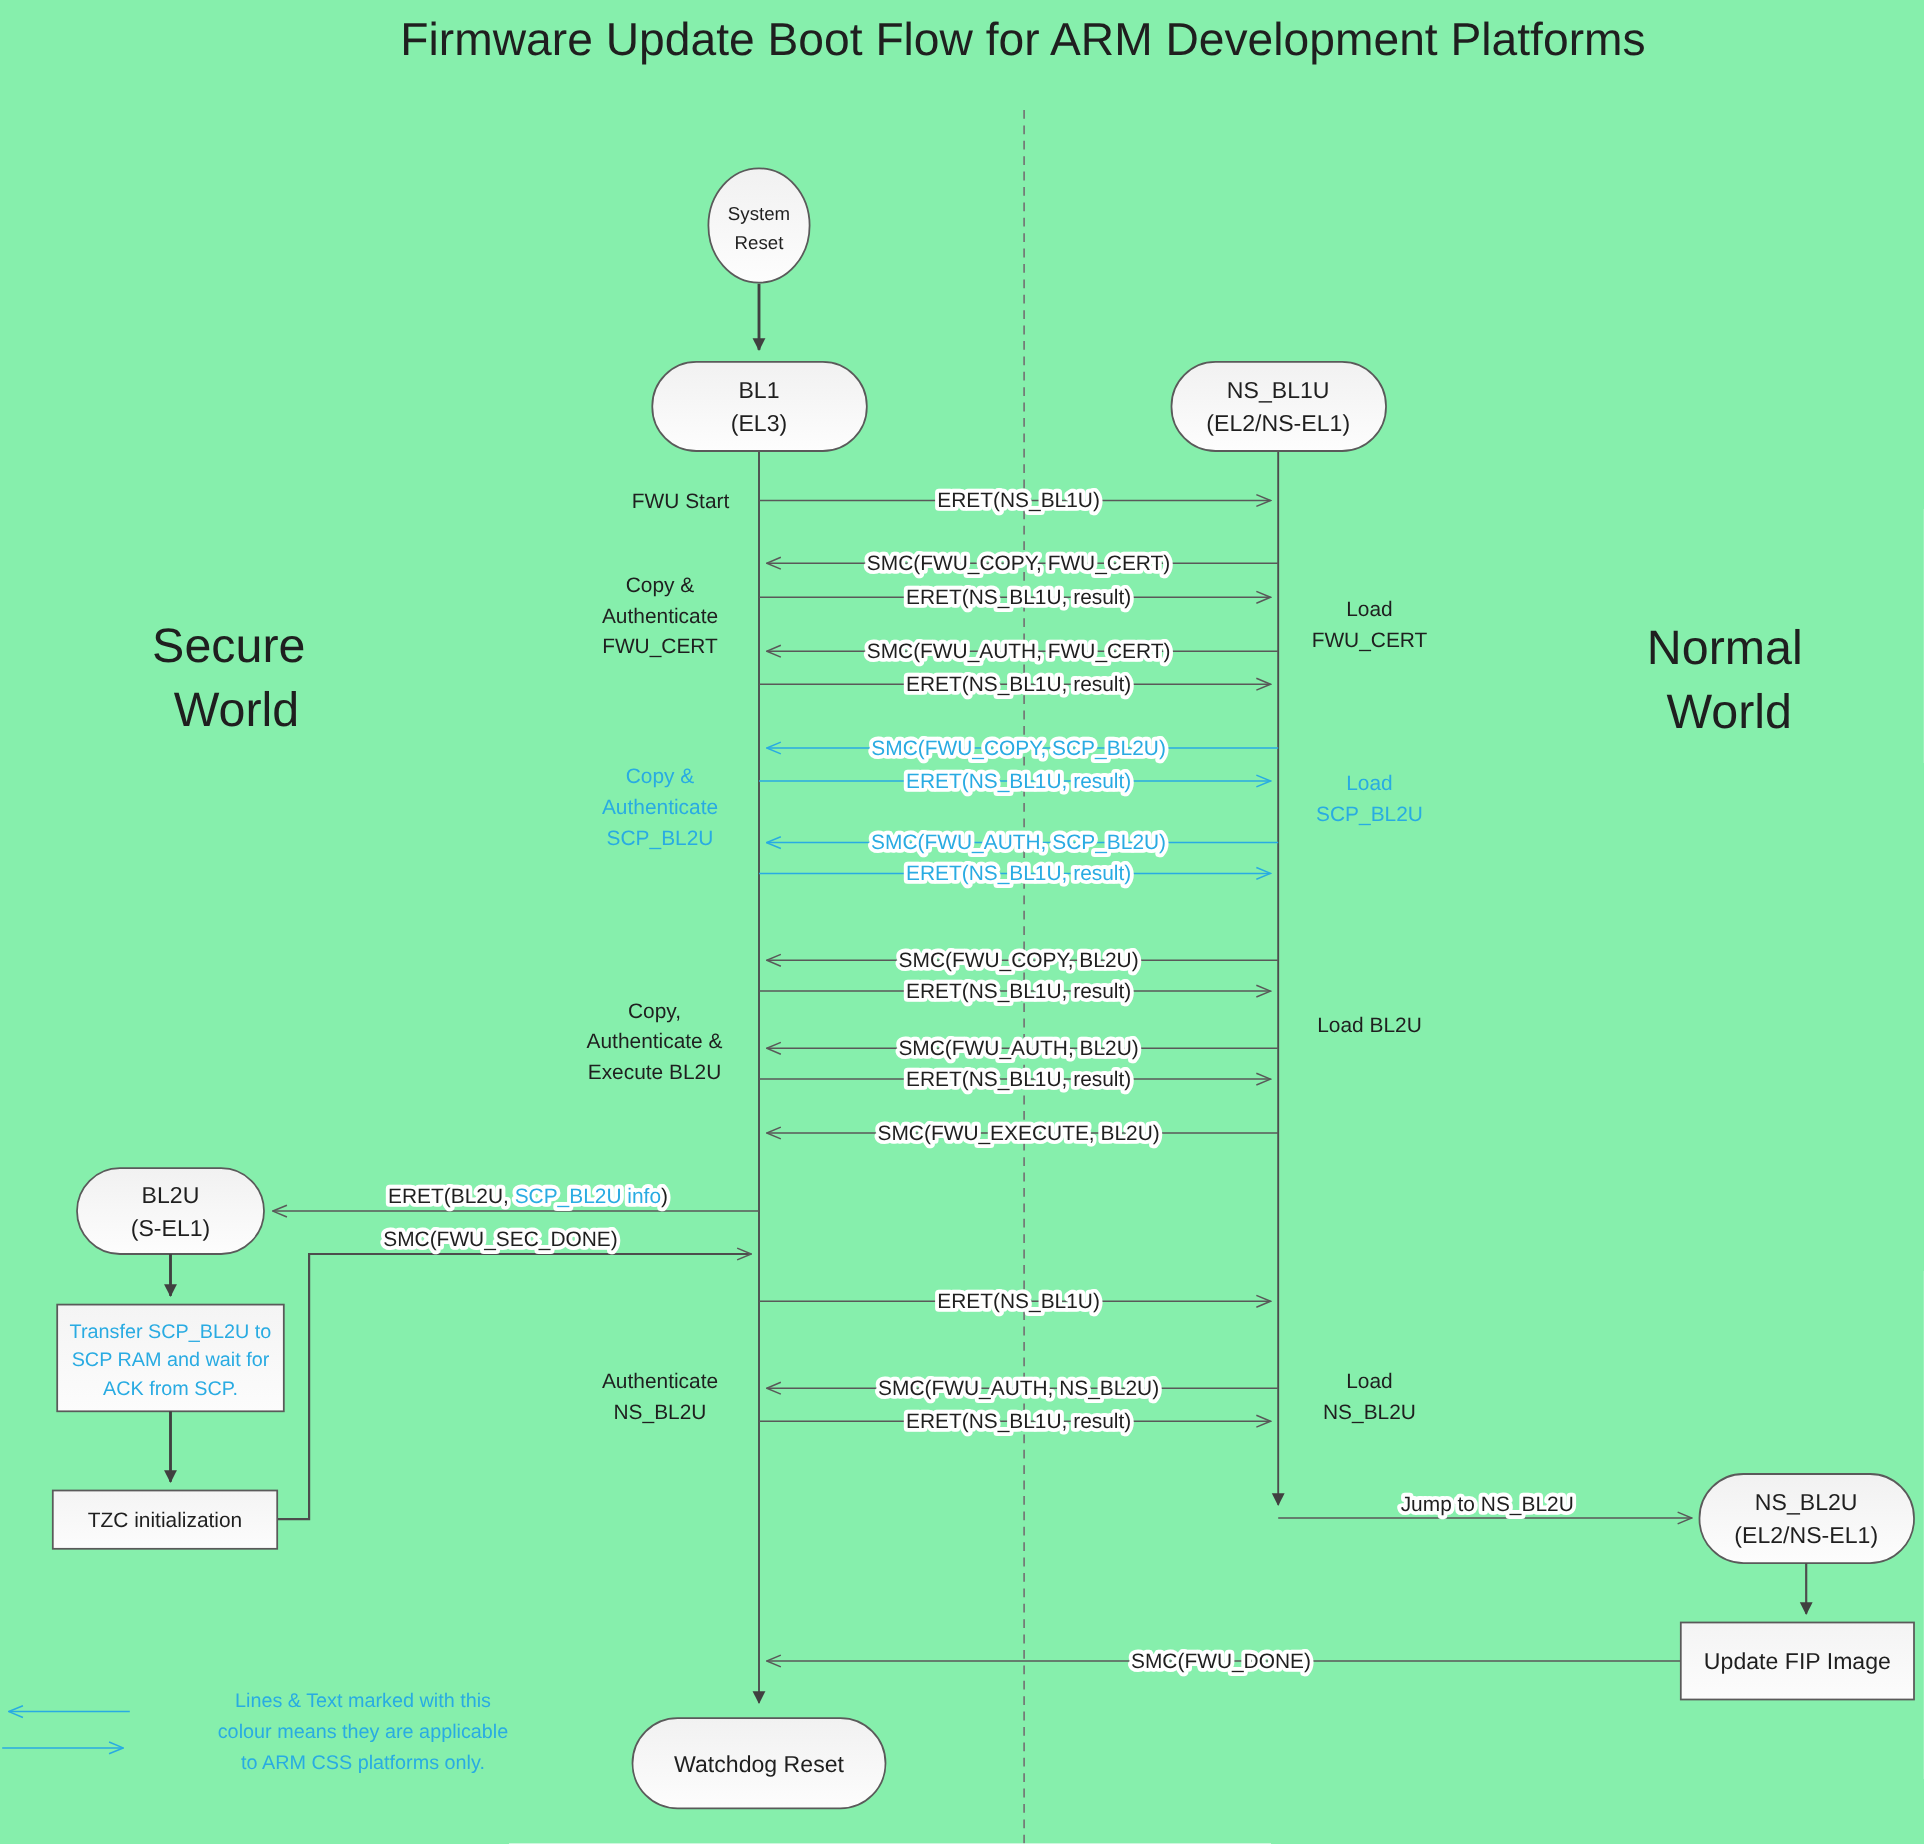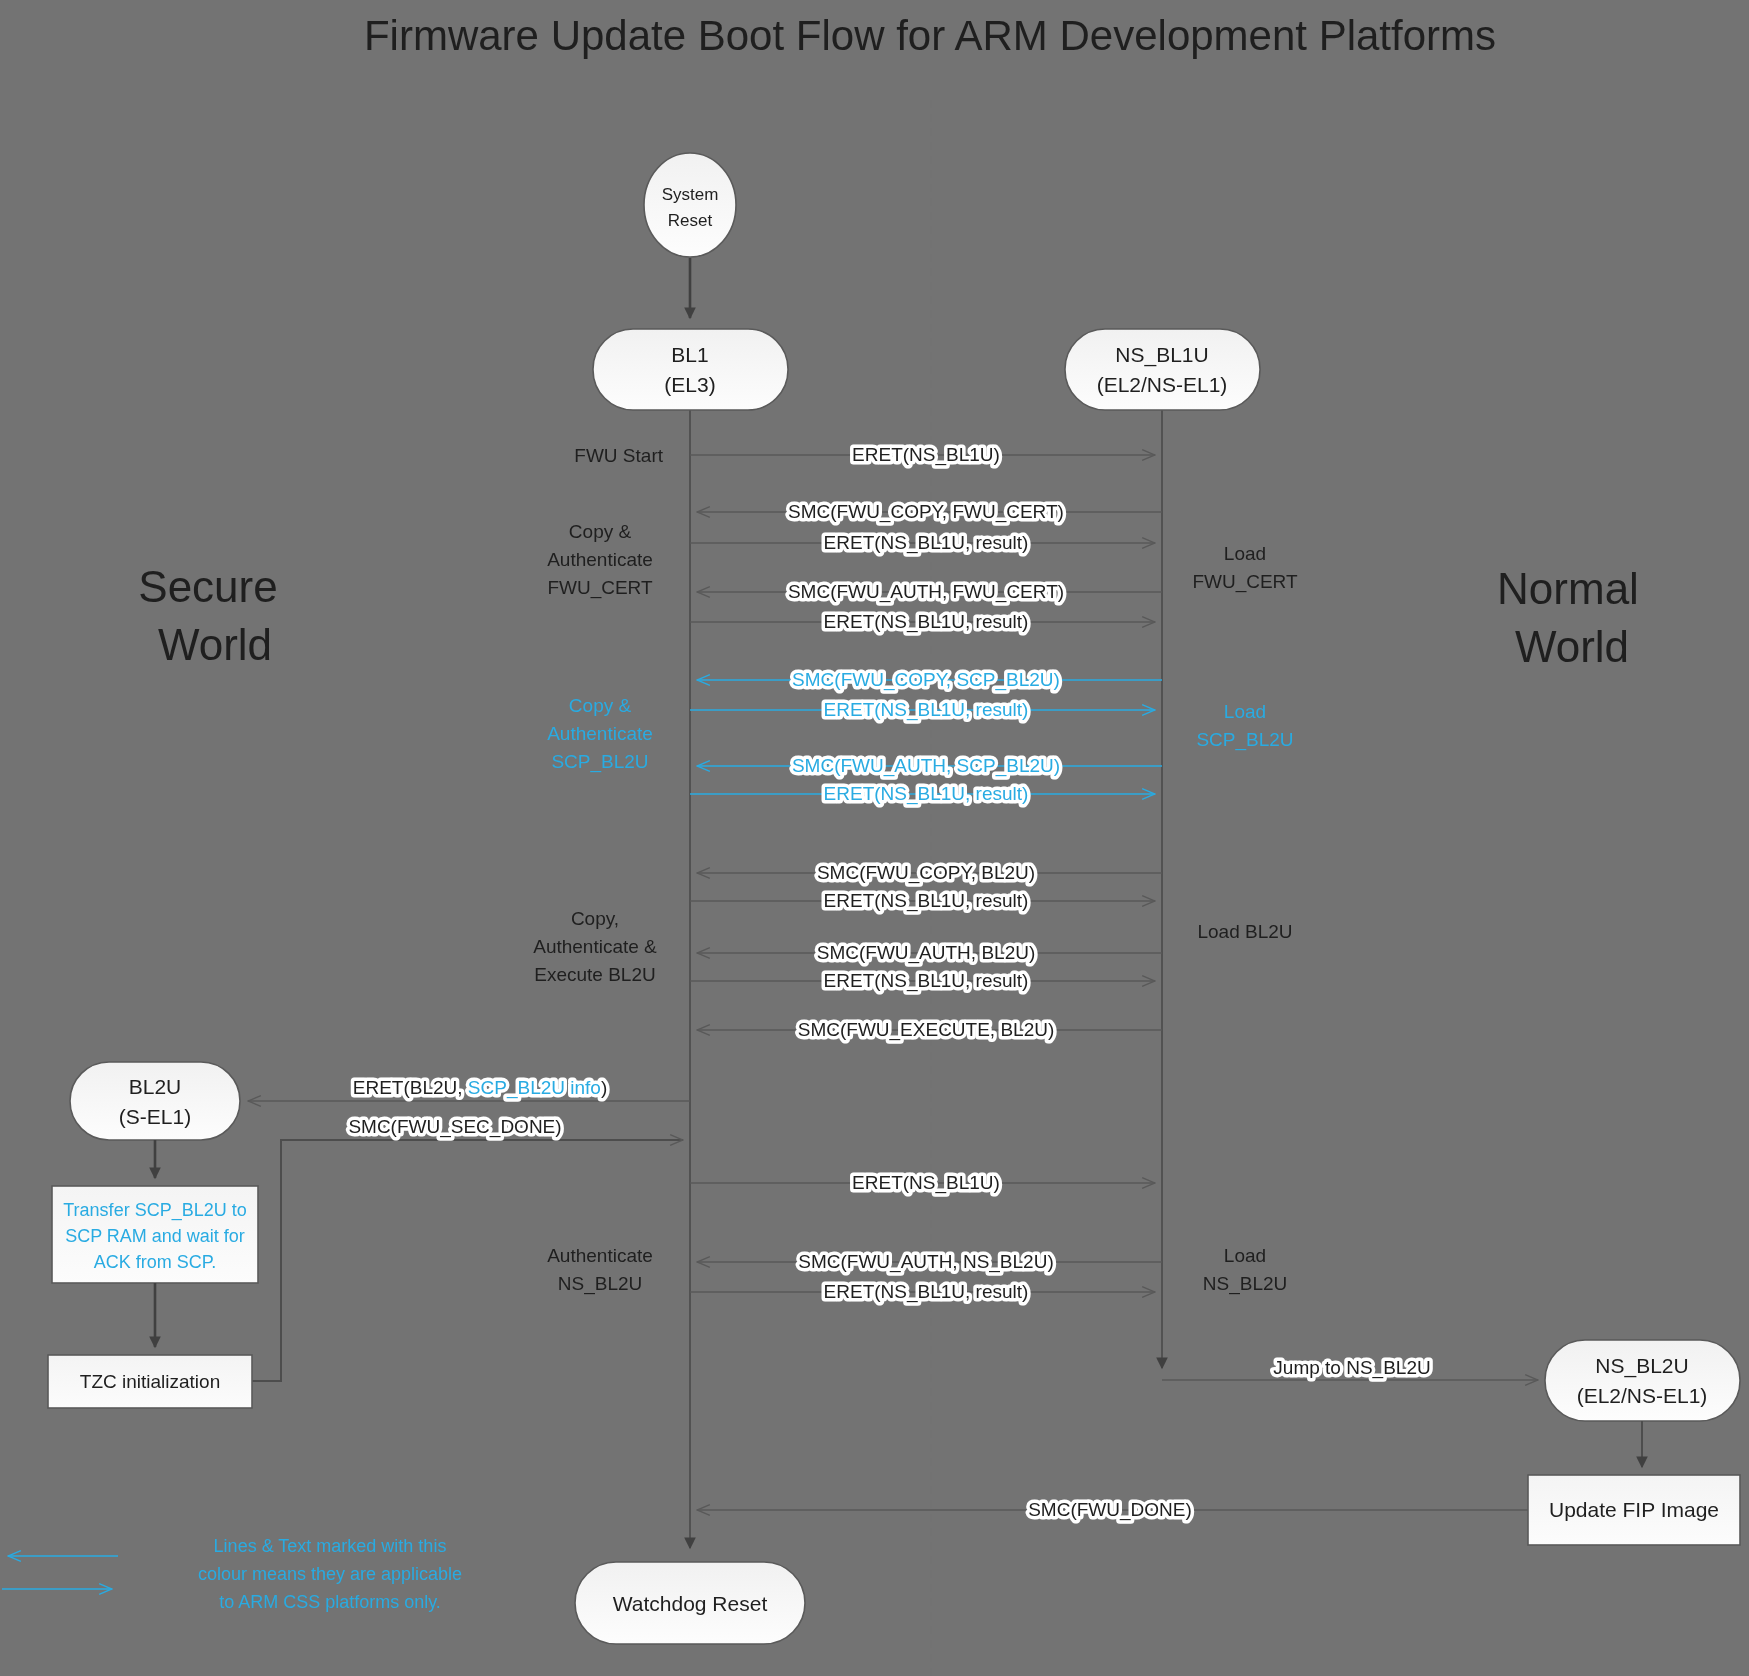--- a/index.html
+++ b/index.html
@@ -1,16 +1,16 @@
 <!DOCTYPE html>
 <html><head>
 <meta charset="utf-8">
 <style>
   html,body { margin:0; padding:0; background:#ffffff; }
-  .stage { position:relative; width:1749px; height:1676px; background:#737373; overflow:hidden; }
+  .stage { position:relative; width:1749px; height:1676px; background:#86efac; overflow:hidden; }
   svg { display:block; }
   text { font-family:"Liberation Sans", sans-serif; fill:#1f1f1f; }
   .halo { paint-order:stroke; stroke:#ffffff; stroke-width:7px; stroke-linejoin:round; }
   .msg  { font-size:19px; }
   .side { font-size:19px; }
   .nodeTxt { font-size:21px; }
   .small { font-size:17px; }
   .cy   { fill:#29ABE2; }
   .world { font-size:44px; }
   .title { font-size:42px; }

